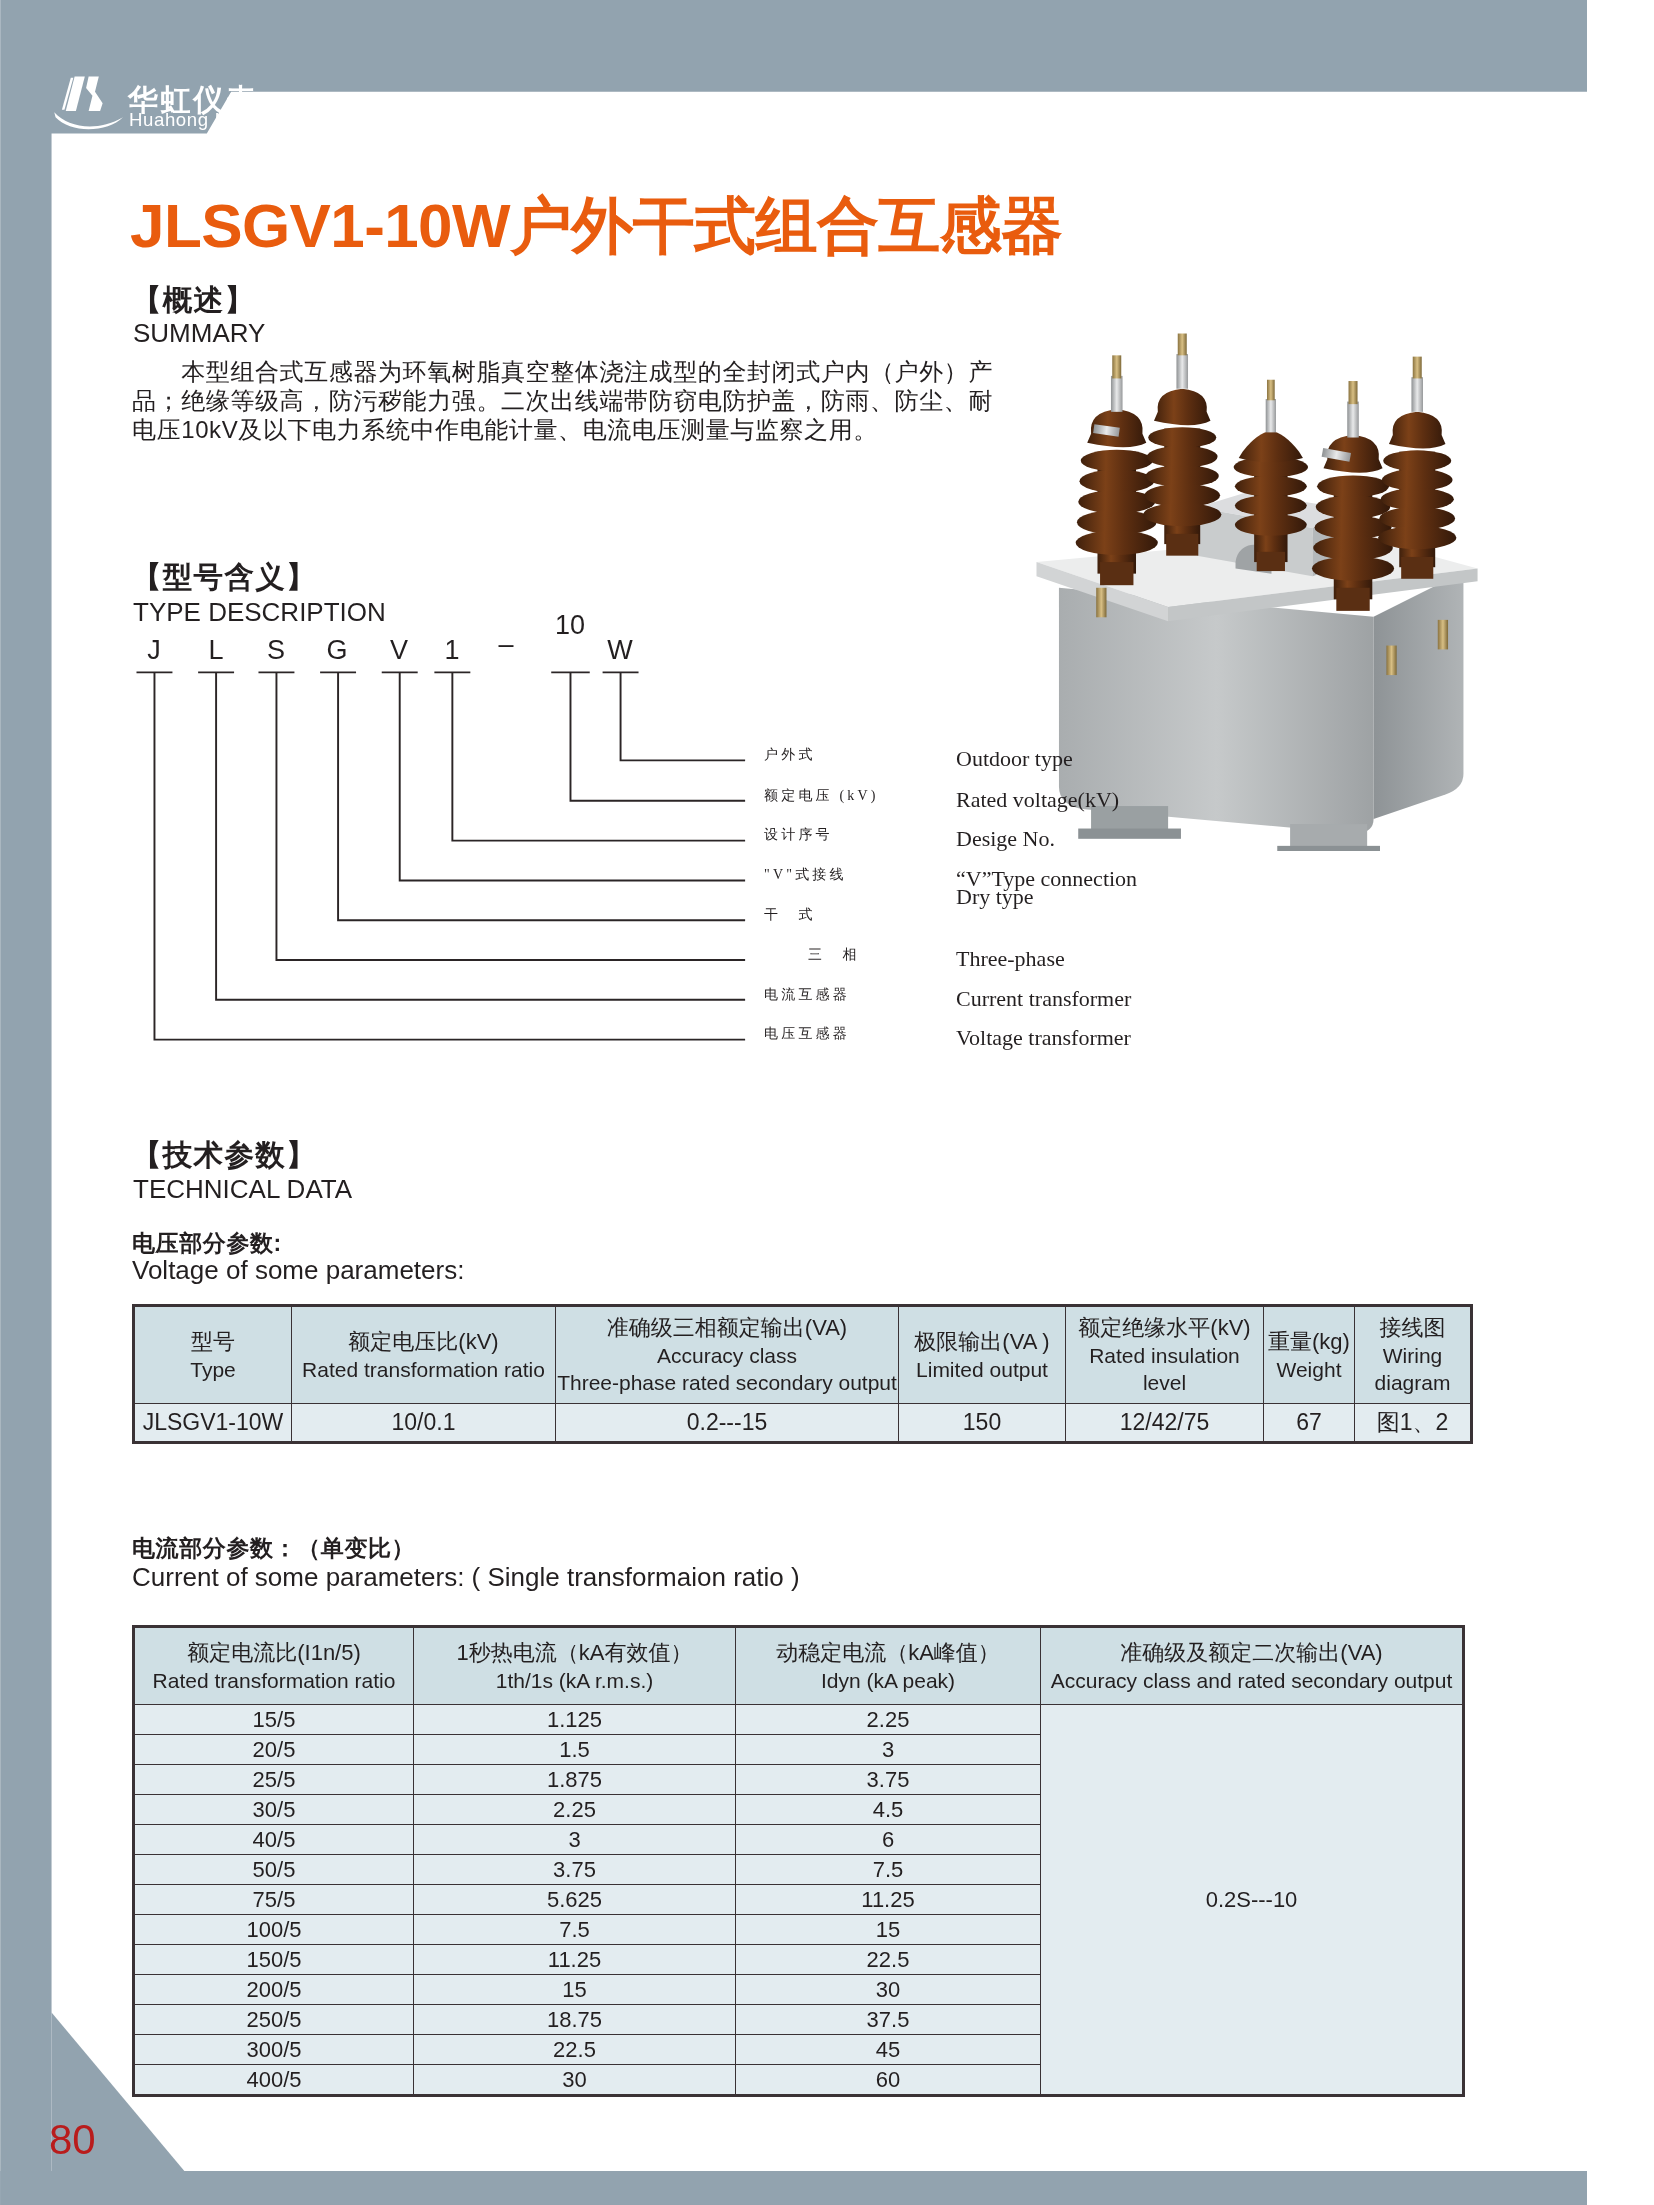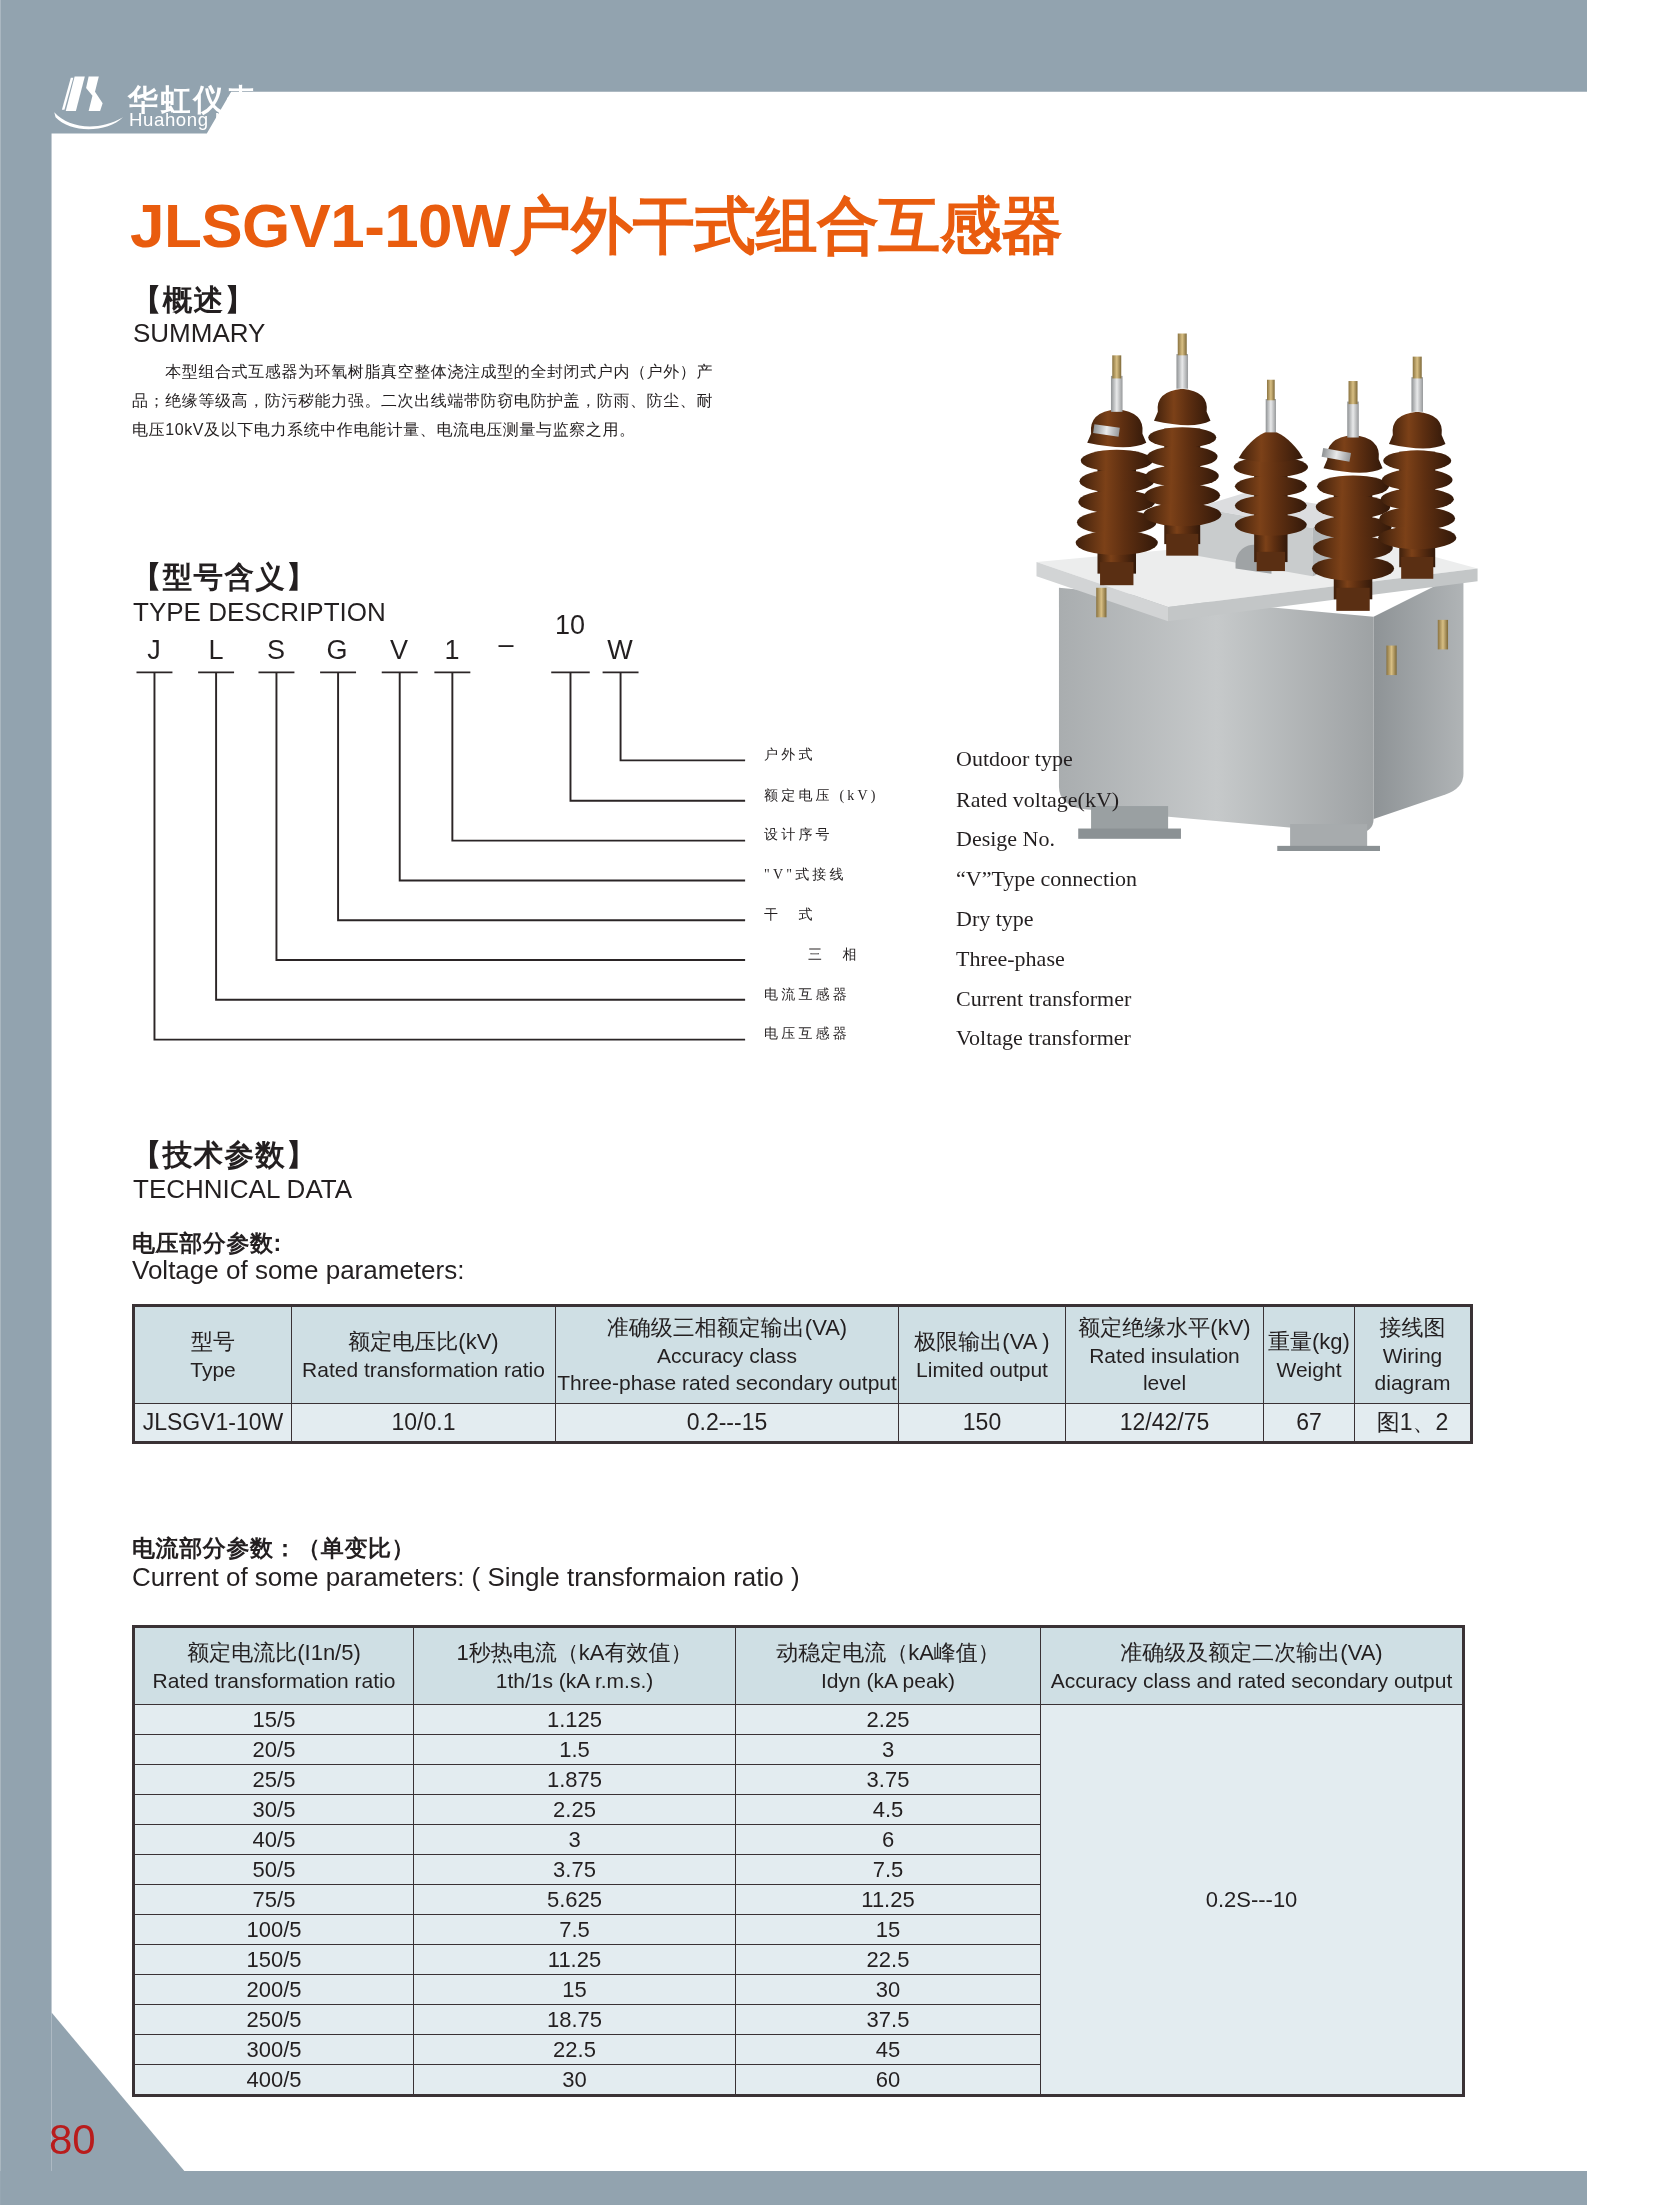--- a/index.html
+++ b/index.html
@@ -13,21 +13,21 @@
   .page-num{position:absolute;left:49px;top:2116px;font-size:42px;color:#b91c1c;font-weight:400;}
   
   .doc-title{position:absolute;left:130px;top:184px;font-size:62px;font-weight:700;color:#e95c0e;
              letter-spacing:-0.6px;white-space:nowrap;}
   
   .h-cn{font-size:29.5px;font-weight:700;white-space:nowrap;letter-spacing:1.3px;}
   .h-en{font-size:26px;font-weight:400;white-space:nowrap;letter-spacing:0px;}
   .sub-cn{font-size:23px;font-weight:700;white-space:nowrap;letter-spacing:0.6px;}
   .sub-en{font-size:26px;font-weight:400;white-space:nowrap;}
   
-  .para{position:absolute;left:132px;top:357px;font-size:16px;line-height:29px;letter-spacing:0.6px;}
+  .para{position:absolute;left:132px;top:357px;font-size:24px;line-height:29px;letter-spacing:0.6px;}
   .para div{white-space:nowrap;}
   
   .code-letter{position:absolute;font-size:27px;font-weight:400;transform:translateX(-50%);white-space:nowrap;}
   .leg-cn{position:absolute;left:764px;font-family:"Liberation Serif",serif;font-size:14px;
           letter-spacing:3.2px;white-space:nowrap;}
   .leg-en{position:absolute;left:956px;font-family:"Liberation Serif",serif;font-size:22px;white-space:nowrap;}
   
   table{border-collapse:collapse;table-layout:fixed;}
   .dtable{position:absolute;left:132px;border:3.2px solid #3a3235;}
   .dtable th,.dtable td{border:1.9px solid #3a3235;padding:0;text-align:center;vertical-align:middle;}
@@ -226,21 +226,21 @@
 
   <div class="leg-cn" style="top:746px;">户外式</div>
   <div class="leg-en" style="top:746px;">Outdoor type</div>
   <div class="leg-cn" style="top:787px;">额定电压 (kV)</div>
   <div class="leg-en" style="top:787px;">Rated voltage(kV)</div>
   <div class="leg-cn" style="top:826px;">设计序号</div>
   <div class="leg-en" style="top:826px;">Desige No.</div>
   <div class="leg-cn" style="top:866px;">"V"式接线</div>
   <div class="leg-en" style="top:866px;">“V”Type connection</div>
   <div class="leg-cn" style="top:906px;">干　式</div>
-  <div class="leg-en" style="top:906px;">Dry type</div>
+  <div class="leg-en" style="top:884px;">Dry type</div>
   <div class="leg-cn" style="top:946px;margin-left:44px;">三　相</div>
   <div class="leg-en" style="top:946px;">Three-phase</div>
   <div class="leg-cn" style="top:986px;">电流互感器</div>
   <div class="leg-en" style="top:986px;">Current transformer</div>
   <div class="leg-cn" style="top:1025px;">电压互感器</div>
   <div class="leg-en" style="top:1025px;">Voltage transformer</div>
 
   <div class="abs h-cn" style="left:132px;top:1136px;">【技术参数】</div>
   <div class="abs h-en" style="left:133px;top:1174px;">TECHNICAL DATA</div>
 

